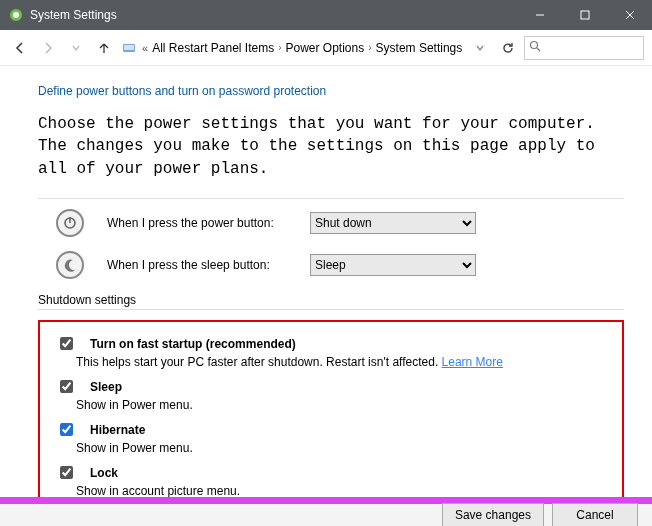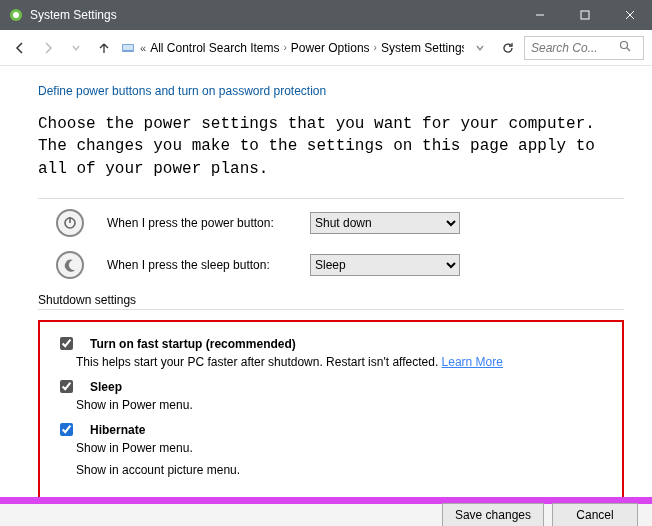--- a/index.html
+++ b/index.html
@@ -65,21 +65,21 @@
     font-family: Liberation Mono, monospace;
   }
   .group-label { font-size:12px; margin-bottom: 2px; }
   .group-sep { height:1px; background:#ddd; margin-bottom: 10px; }
   .row { display:flex; align-items:center; margin: 6px 0 14px 18px; gap:23px;}
   .circ-ico {
     width:28px; height:28px; border-radius:50%; border:2px solid #888; display:flex; align-items:center; justify-content:center; background:#f2f2f2;
   }
   .row label { width: 180px; font-size:12px; }
   select.combo {
-    width: 150px; height: 22px; font-size:12px; background:#e9e9e9; border:1px solid #999;
+    width: 166px; height: 22px; font-size:12px; background:#e9e9e9; border:1px solid #999;
   }
   .redbox {
     border: 2px solid #d00;
     padding: 8px 10px 12px 10px;
     margin-top: 4px;
   }
   .opt { margin: 4px 0 8px 6px; }
   .opt .line1 { display:flex; align-items:center; gap:14px; }
   .opt .line1 input { accent-color:#555; width:13px; height:13px;}
   .opt .line1 .lbl { font-weight:700; font-size:12px;}
@@ -149,41 +149,40 @@
     </div>
 
   <div class="breadcrumb">
     <span class="bcicon">
       <svg width="16" height="16" viewBox="0 0 16 16">
           <rect x="2" y="4" width="12" height="8" rx="1" fill="#7aa6d8"></rect>
           <rect x="3" y="5" width="10" height="5" fill="#cfe3f7"></rect>
         </svg>
     </span>
     <span class="dquo">«</span>
-    <span class="crumb">All Control Search Items</span>
+    <span class="crumb">All Restart Panel Items</span>
     <span class="sep">›</span>
     <span class="crumb">Power Options</span>
     <span class="sep">›</span>
     <span class="crumb">System Settings</span>
   </div>
 
   <div class="navbtn disabled">
       <svg width="10" height="10">
         <path d="M2 3 L5 7 L8 3" fill="none" stroke="#888" stroke-width="1.3"></path>
       </svg>
     </div>
   <div class="navbtn">
       <svg width="14" height="14" viewBox="0 0 14 14">
         <path d="M11 7a4 4 0 1 1-1.2-2.8" fill="none" stroke="#333" stroke-width="1.3"></path>
         <path d="M11 2v3H8" fill="none" stroke="#333" stroke-width="1.3"></path>
       </svg>
     </div>
 
   <div class="searchbox">
-    <input placeholder="Search Co..." style="">
     <span><svg width="12" height="12" viewBox="0 0 12 12">
           <circle cx="5" cy="5" r="3.5" fill="none" stroke="#777" stroke-width="1.2"></circle>
           <line x1="8" y1="8" x2="11" y2="11" stroke="#777" stroke-width="1.2"></line>
         </svg></span>
   </div>
 </div>
 
 <div class="content">
   <h1 class="page-title">Define power buttons and turn on password protection</h1>
   <p class="intro">Choose the power settings that you want for your computer. The changes you make to the settings on this page apply to all of your power plans.</p>
@@ -237,20 +236,24 @@
 
     <div class="opt">
       <div class="line1">
         <input type="checkbox" checked="" class="hibernate-chk" style="accent-color: rgb(30, 111, 214);">
         <span class="lbl">Hibernate</span>
       </div>
       <div class="desc">Show in Power menu.</div>
     </div>
 
     <div class="opt">
+      <div class="line1">
+        <input type="checkbox" checked="" style="">
+        <span class="lbl">Lock</span>
+      </div>
       <div class="desc">Show in account picture menu.</div>
     </div>
   </div>
 </div>
 
 <div class="footer">
   <div class="btn">Save changes</div>
   <div class="btn">Cancel</div>
 </div>
 

